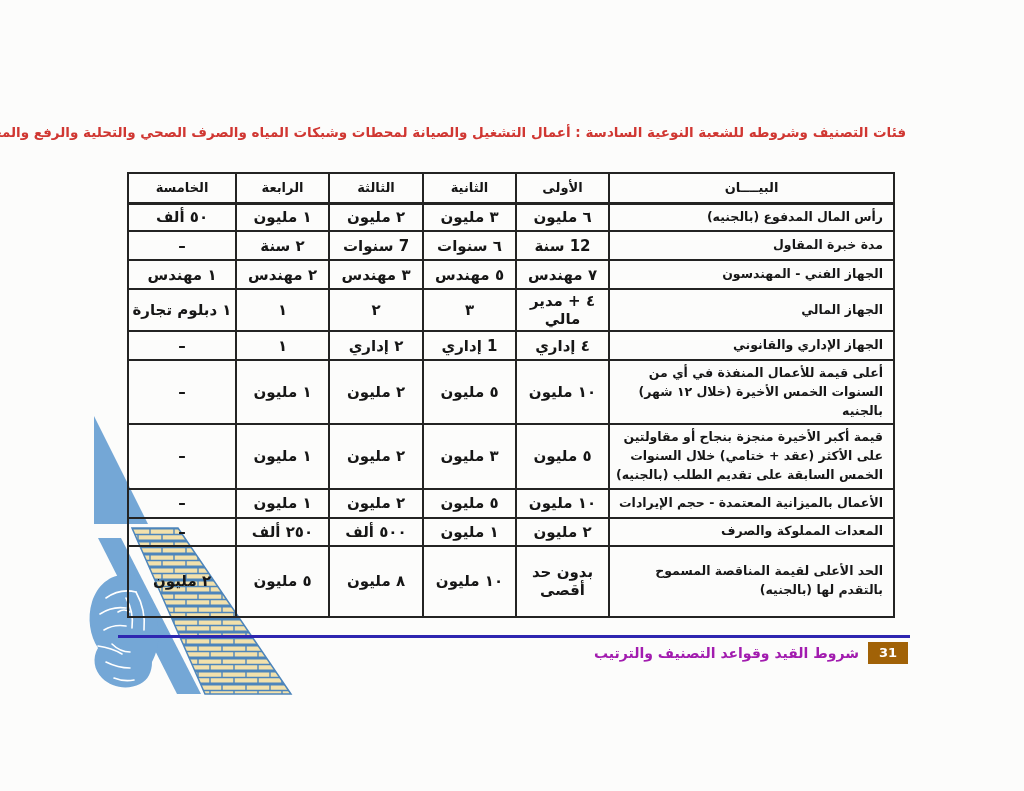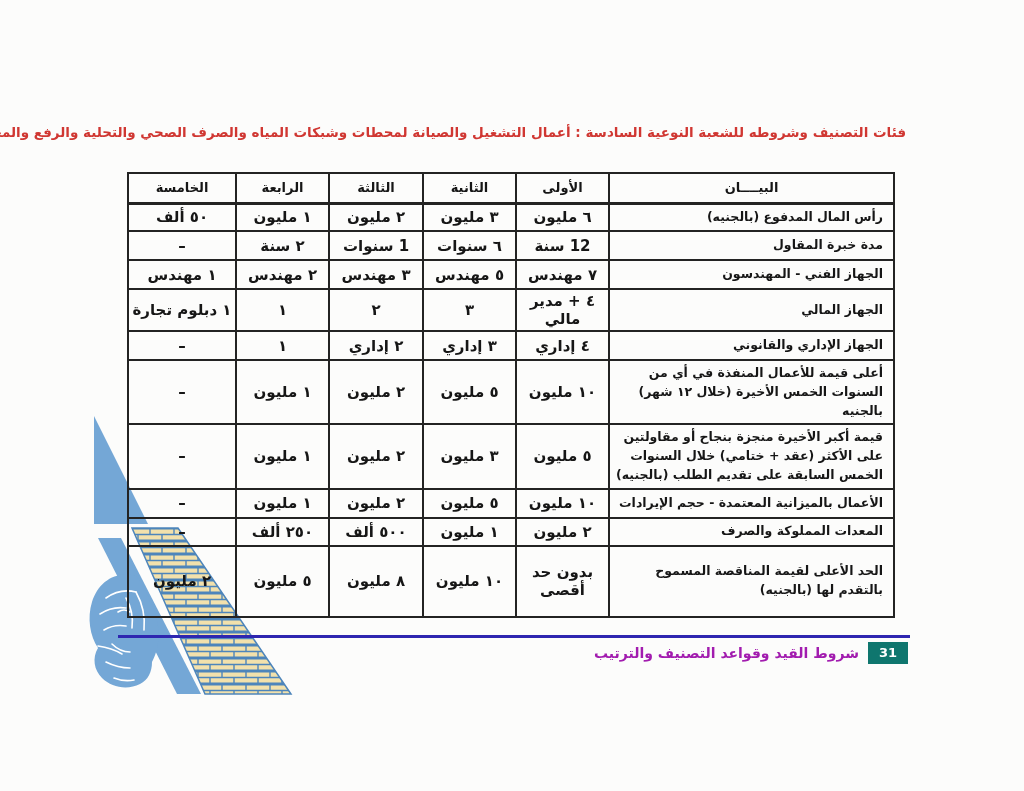--- a/index.html
+++ b/index.html
@@ -55,21 +55,21 @@
   
   .footer-rule{
     position:absolute;left:118px;top:635px;width:792px;height:3px;
     background:#2e26b0;z-index:2;
   }
   .footer-caption-row{
     position:absolute;top:642px;right:116px;z-index:2;
     display:flex;direction:rtl;align-items:center;gap:9px;
   }
   .page-number-badge{
-    background:#0f766e;color:#ffffff;font-weight:bold;font-size:13px;
+    background:#a16207;color:#ffffff;font-weight:bold;font-size:13px;
     padding:3px 11px;line-height:1.2;
   }
   .footer-caption-text{
     font-size:14px;font-weight:bold;color:#a21caf;direction:rtl;white-space:nowrap;
   }
   .publisher{
     position:absolute;left:86px;top:714px;
     direction:rtl;font-size:16px;font-weight:bold;color:#2e4e6b;white-space:nowrap;
   }
 </style>
@@ -137,21 +137,21 @@
             <td class="value-cell">٦ مليون</td>
             <td class="value-cell">٣ مليون</td>
             <td class="value-cell">٢ مليون</td>
             <td class="value-cell">١ مليون</td>
             <td class="value-cell">٥٠ ألف</td>
           </tr>
           <tr>
             <td class="label-cell">مدة خبرة المقاول</td>
             <td class="value-cell">12 سنة</td>
             <td class="value-cell">٦ سنوات</td>
-            <td class="value-cell">1 سنوات</td>
+            <td class="value-cell">7 سنوات</td>
             <td class="value-cell">٢ سنة</td>
             <td class="value-cell">–</td>
           </tr>
           <tr>
             <td class="label-cell">الجهاز الفني - المهندسون</td>
             <td class="value-cell">٧ مهندس</td>
             <td class="value-cell">٥ مهندس</td>
             <td class="value-cell">٣ مهندس</td>
             <td class="value-cell">٢ مهندس</td>
             <td class="value-cell">١ مهندس</td>
@@ -160,21 +160,21 @@
             <td class="label-cell">الجهاز المالي</td>
             <td class="value-cell">٤ + مدير مالي</td>
             <td class="value-cell">٣</td>
             <td class="value-cell">٢</td>
             <td class="value-cell">١</td>
             <td class="value-cell">١ دبلوم تجارة</td>
           </tr>
           <tr>
             <td class="label-cell">الجهاز الإداري والقانوني</td>
             <td class="value-cell">٤ إداري</td>
-            <td class="value-cell">٣ إداري</td>
+            <td class="value-cell">1 إداري</td>
             <td class="value-cell">٢ إداري</td>
             <td class="value-cell">١</td>
             <td class="value-cell">–</td>
           </tr>
           <tr>
             <td class="label-cell">أعلى قيمة للأعمال المنفذة في أي من السنوات الخمس الأخيرة (خلال ١٢ شهر) بالجنيه</td>
             <td class="value-cell">١٠ مليون</td>
             <td class="value-cell">٥ مليون</td>
             <td class="value-cell">٢ مليون</td>
             <td class="value-cell">١ مليون</td>

